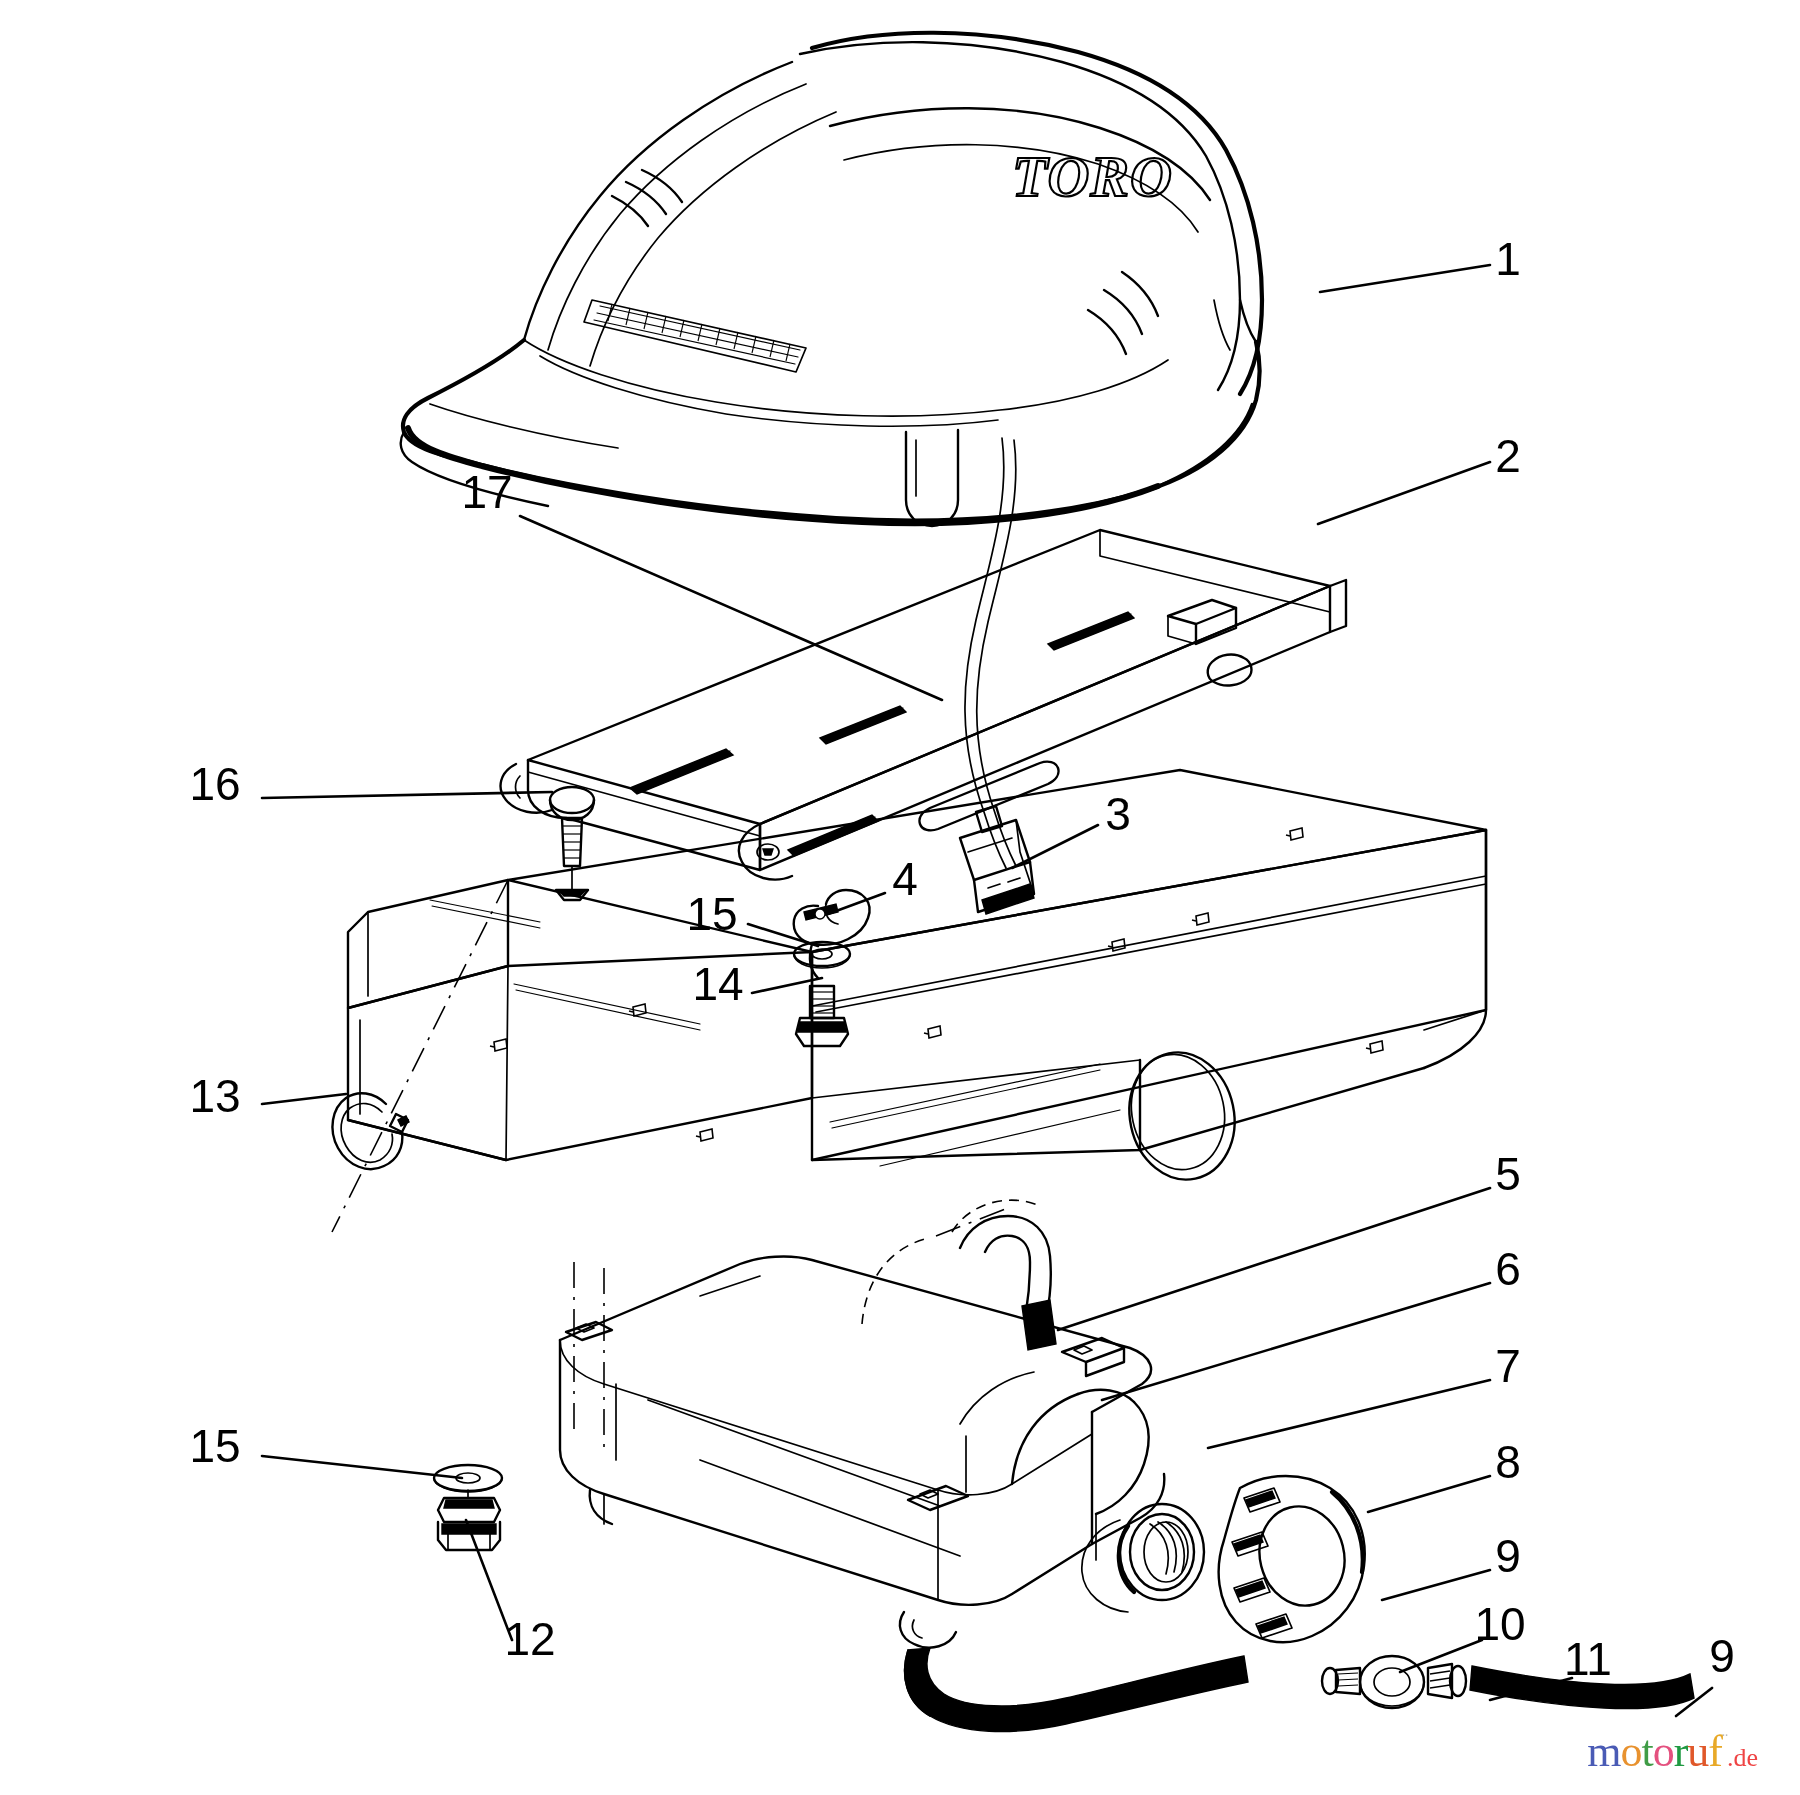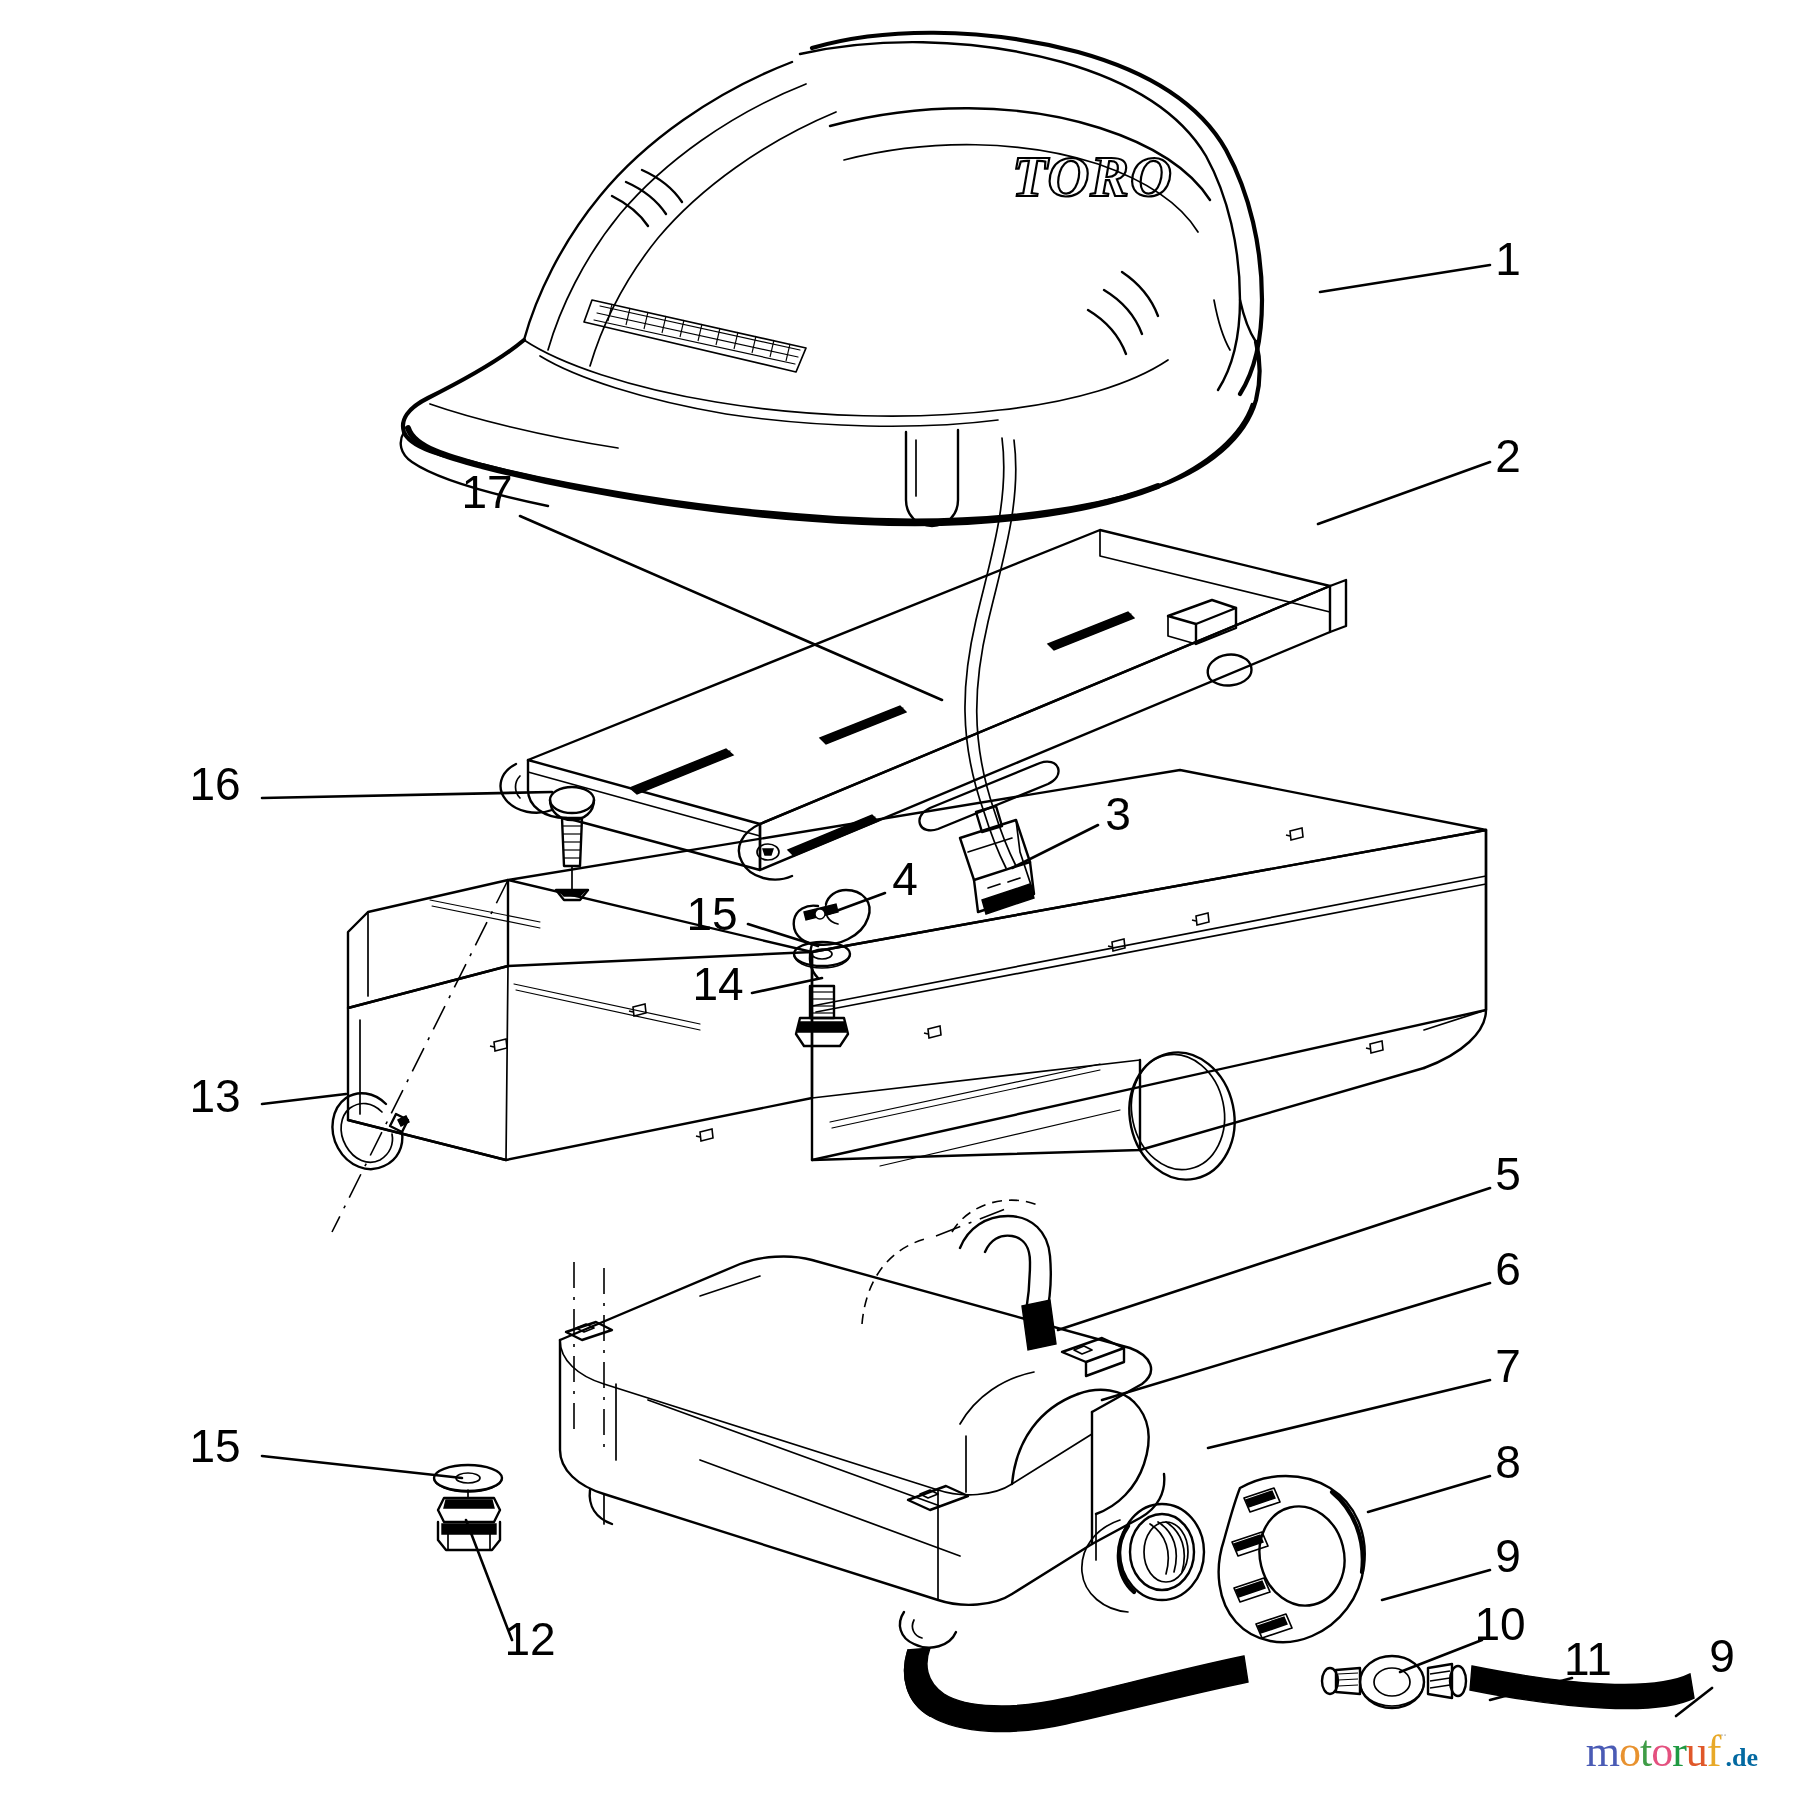--- a/index.html
+++ b/index.html
@@ -108,23 +108,22 @@
     user-select: none;
   }
   #watermark .wm-dot {
     position: relative;
     top: -20px;
     font-size: 18px;
     color: #bdbdbd;
   }
   #watermark .wm-tld {
     font-size: 26px;
-    color: #0369a1;
+    color: #ef4444;
     letter-spacing: 0;
-    font-weight: bold;
   }
 </style>
 </head>
 <body>
 
 <div id="diagram-root">
 
   <svg id="parts-svg" viewBox="0 0 1800 1795">
 
     <g>

